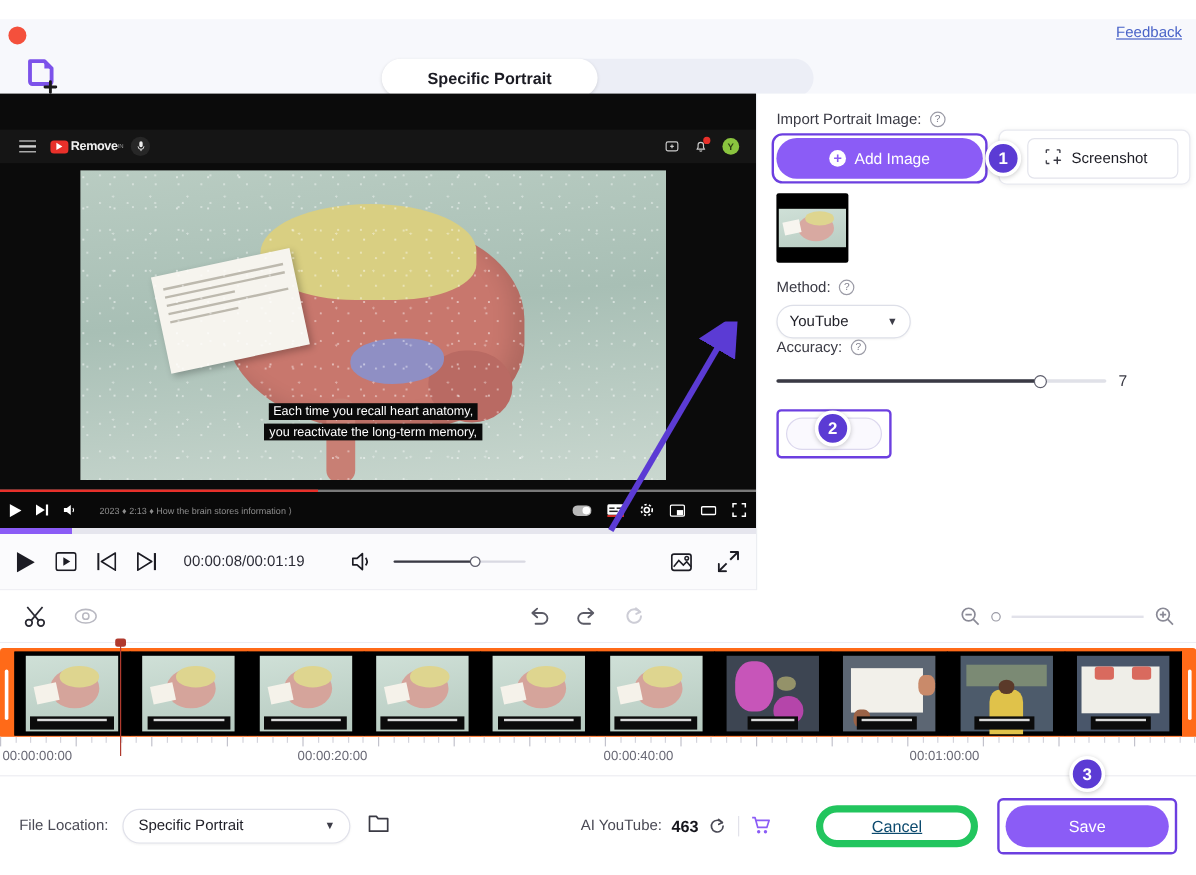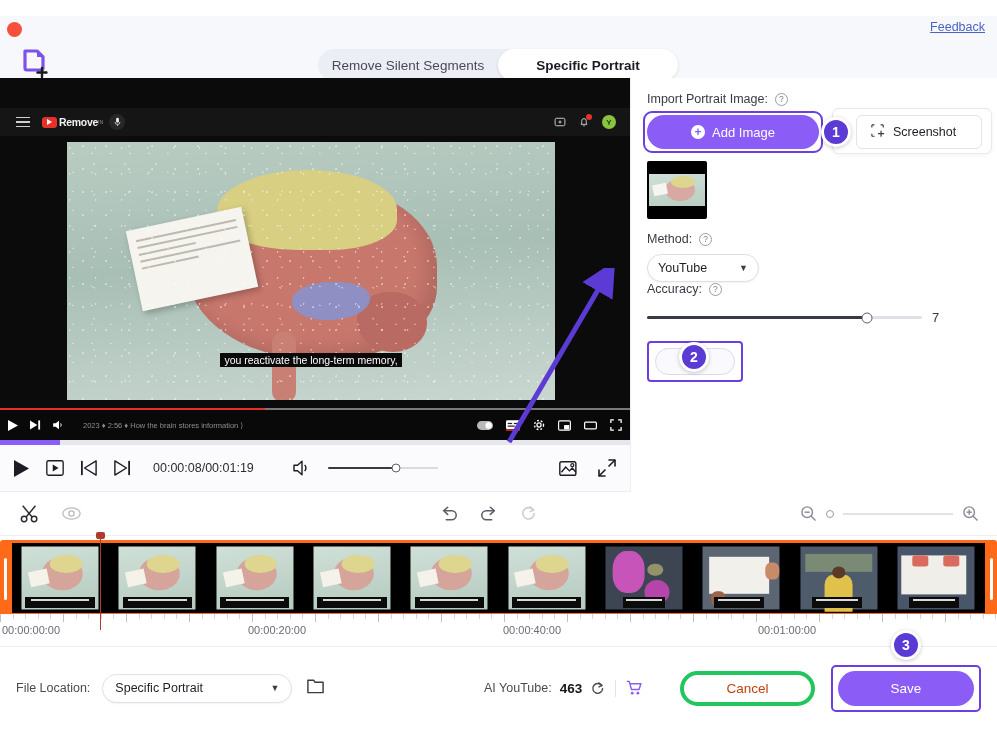--- a/index.html
+++ b/index.html
@@ -294,23 +294,23 @@
     border:1px solid #e0e1ea; border-radius:15px; display:flex; align-items:center;
     padding:0 12px; font-size:12.5px; color:#1e1e26; cursor:pointer;
     box-shadow:0 1px 2px rgba(0,0,0,.05);
   }
   .folder-ico { margin-left:14px; cursor:pointer; }
   .credits { position:absolute; left:484px; display:flex; align-items:center; gap:8px; font-size:12.5px; color:#4a4a55; }
   .credits b { color:#15151c; font-size:13.5px; }
   .divider-v { width:1px; height:17px; background:#e2e2ea; margin:0 2px; }
   .btns { margin-left:auto; display:flex; align-items:center; gap:16px; position:relative; }
   .btn-cancel {
-    width:135px; height:35px; border:4px solid #22c55e; border-radius:18px;
-    background:#fff; font-size:13.5px; color:#c2410c;
-    display:flex; align-items:center; justify-content:center; cursor:pointer;
+    width:135px; height:35px; border:6px solid #22c55e; border-radius:18px;
+    background:#fff; font-size:13.5px; color:#0c4a6e;
+    display:flex; align-items:center; justify-content:center; cursor:pointer;text-decoration:underline;
   }
   .save-hl { position:relative; width:150px; height:47px; border:2.5px solid #6c3fe0;
     border-radius:5px; display:flex; align-items:center; justify-content:center; }
   .btn-save {
     width:136px; height:35px; background:#8b5cf6; border-radius:18px; color:#fff;
     font-size:13.5px; display:flex; align-items:center; justify-content:center; cursor:pointer;
   }
 </style>
 </head>
 <body>
@@ -323,21 +323,20 @@
 
     <div class="logo-icon">
       <svg width="32" height="32" viewBox="0 0 32 32">
         <path d="M5 4 h12 l6 6 v11 a2 2 0 0 1 -2 2 H7 a2 2 0 0 1 -2 -2 Z" fill="none" stroke="#7c52ea" stroke-width="3.2" stroke-linejoin="round"></path>
         <path d="M17 4 v6 h6" fill="#7c52ea"></path>
         <path d="M22 21 v9 M17.5 25.5 h9" stroke="#1a1a1a" stroke-width="2.4" stroke-linecap="round"></path>
       </svg>
     </div>
 
     <div class="tabpill">
-      <div class="tab t1">Remove Silent Segments</div>
       <div class="tab t2 active">Specific Portrait</div>
     </div>
   </div>
 
   <div class="preview">
 
     <div class="yt-header">
       <div class="yt-burger">
           <span></span>
           <span></span>
@@ -383,20 +382,21 @@
       <div class="brain-stem"></div>
       <div class="card">
         <div class="ln"></div>
           <div class="ln"></div>
           <div class="ln s"></div>
           <div class="ln"></div>
           <div class="ln s"></div>
       </div>
       <div class="noise"></div>
       <div class="caption">
+        <div><span>Each time you recall heart anatomy,</span></div>
         <div style="margin-top:2px"><span>you reactivate the long-term memory,</span></div>
       </div>
     </div>
 
     <div class="yt-prog">
         <i></i>
       </div>
 
     <div class="yt-ctrl">
       <div class="ico">
@@ -409,21 +409,21 @@
             <polygon points="0,0 8,5 0,10" fill="#fff"></polygon>
             <rect x="9" y="0" width="2" height="10" fill="#fff"></rect>
           </svg>
       </div>
       <div class="ico">
         <svg width="12" height="10" viewBox="0 0 14 12">
             <polygon points="0,4 3,4 7,1 7,11 3,8 0,8" fill="#fff"></polygon>
             <path d="M9 4a3.4 3.4 0 0 1 0 4" fill="none" stroke="#fff" stroke-width="1.1"></path>
           </svg>
       </div>
-      <div class="yt-title">2023 ♦ 2:56 ♦ How the brain stores information ⟩</div>
+      <div class="yt-title">2023 ♦ 2:13 ♦ How the brain stores information ⟩</div>
       <div class="yt-ctrl-right">
         <div class="ico">
           <svg width="16" height="9" viewBox="0 0 20 11">
               <rect x="0" y="0" width="20" height="11" rx="5.5" fill="#b9b9b9"></rect>
               <circle cx="14.5" cy="5.5" r="4" fill="#fff"></circle>
             </svg>
         </div>
         <div class="ico">
           <svg width="14" height="11" viewBox="0 0 16 12">
               <rect x="0" y="0" width="16" height="10" rx="1.5" fill="#fff"></rect>

